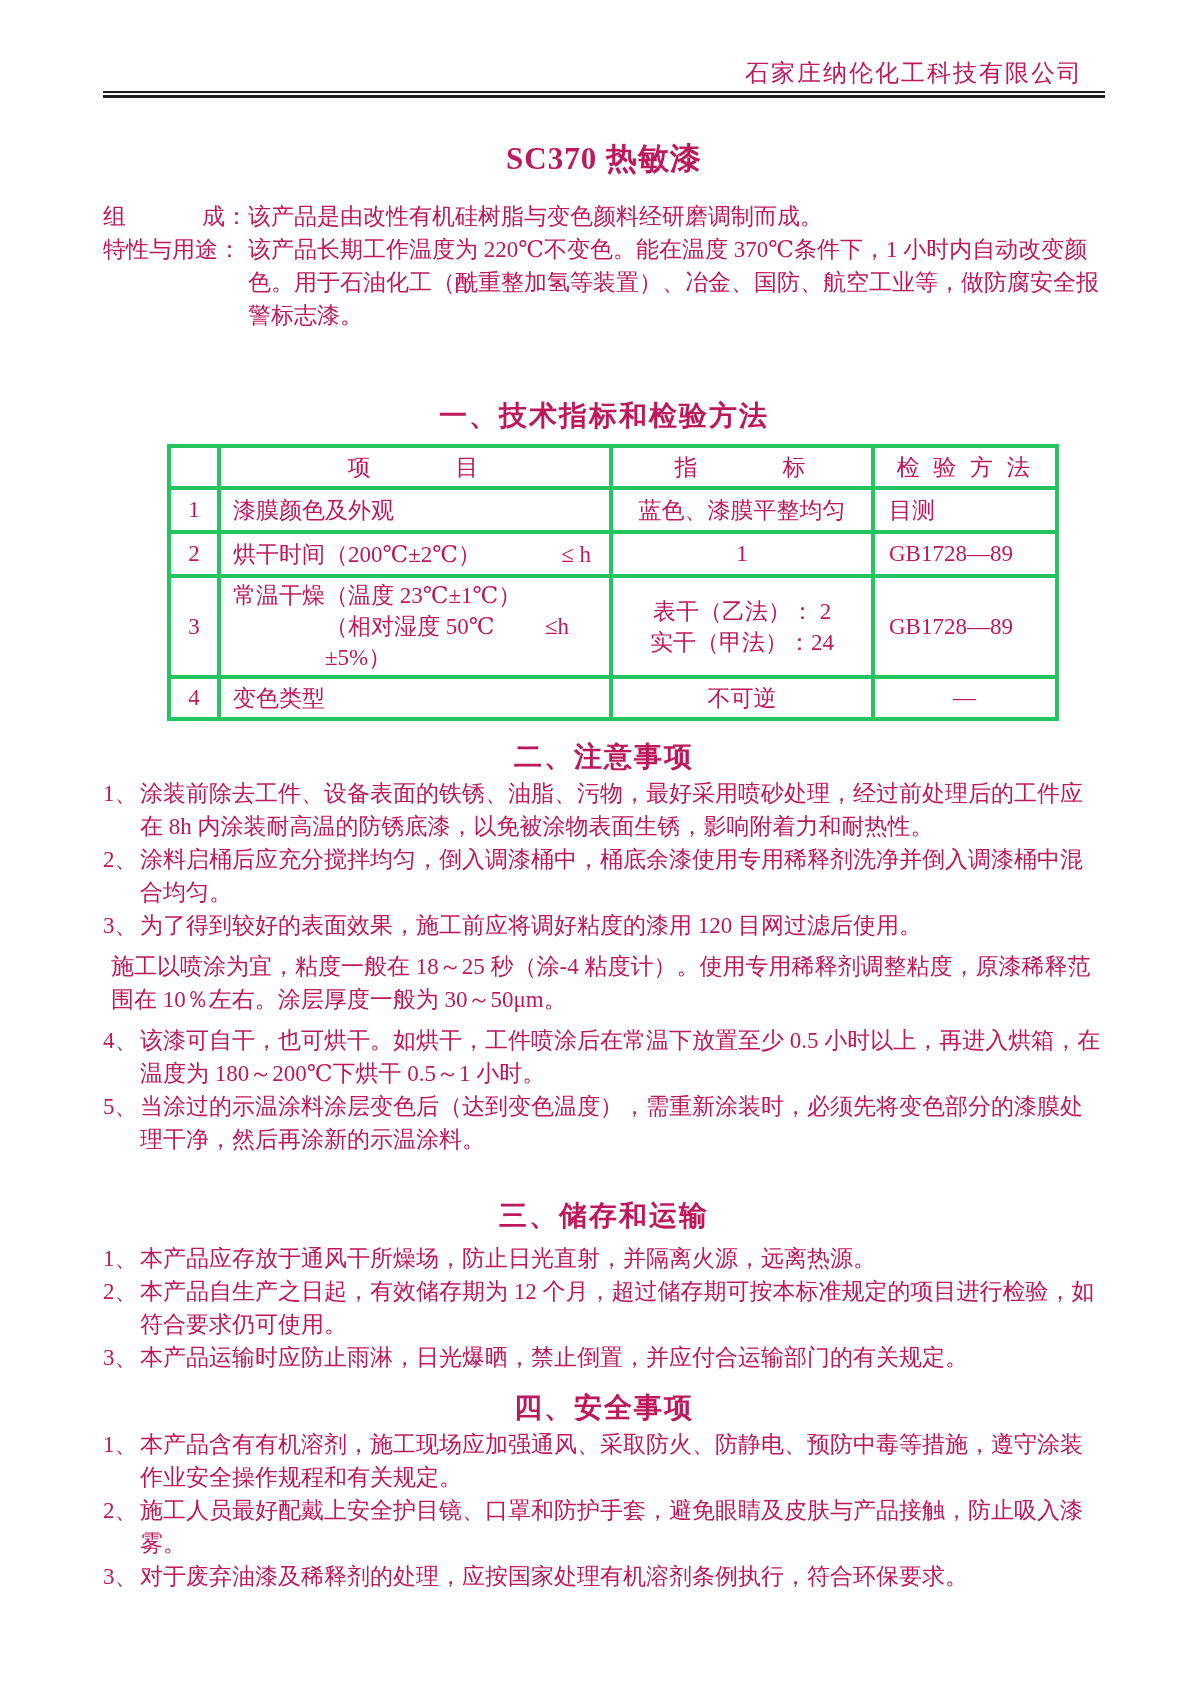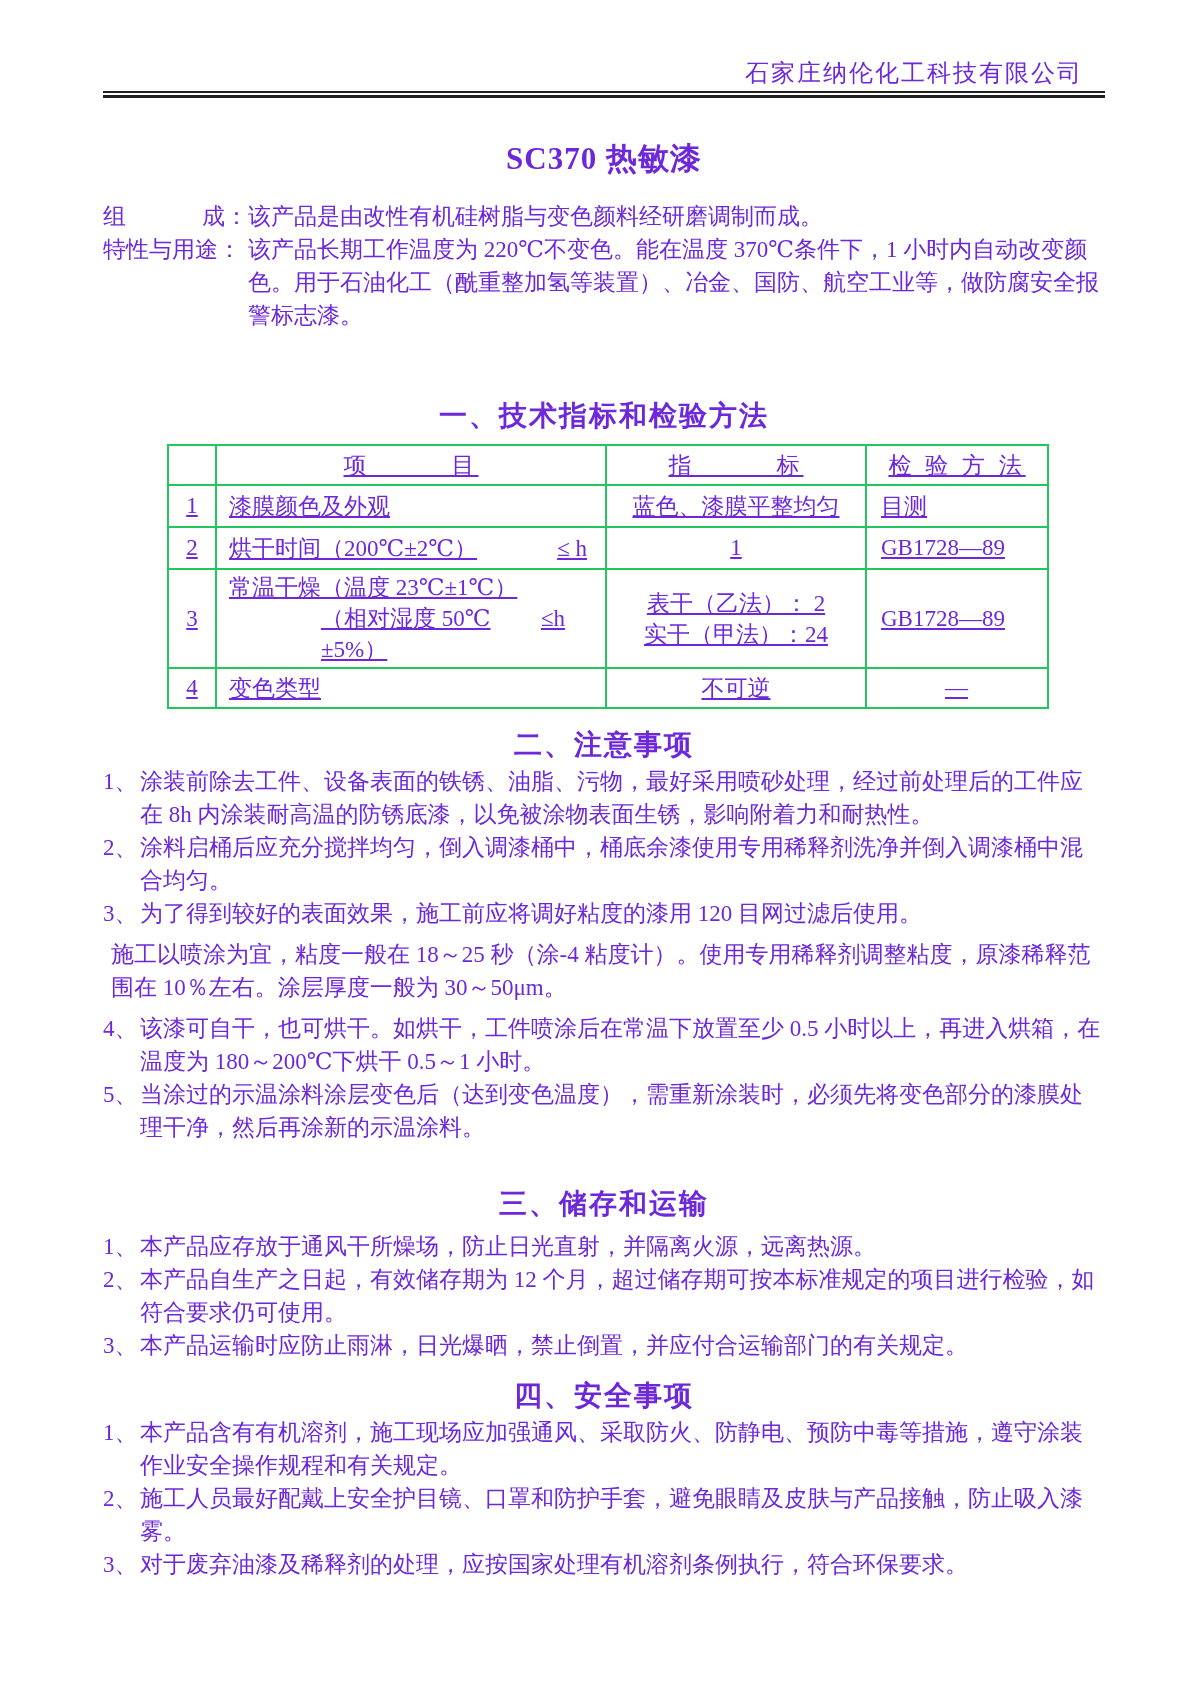--- a/index.html
+++ b/index.html
@@ -1,21 +1,21 @@
 <!DOCTYPE html>
 <html><head>
 <meta charset="utf-8">
 <style>
   html, body { margin: 0; padding: 0; background: #e8e8e8; }
   .page {
     width: 1200px;
     height: 1697px;
     margin: 0 auto;
     background: #ffffff;
-    color: #6d28d9;
+    color: #be185d;
     font-family: "Liberation Serif", "DejaVu Serif", serif;
     box-sizing: border-box;
     padding: 58px 95px 0 103px;
     overflow: hidden;
   }
   
   .company { text-align: right; font-size: 24px; line-height: 30px; padding-right: 22px; letter-spacing: 2px; }
   .rule-thin  { height: 2px; background: #1f1f1f; margin-top: 3px; }
   .rule-thick { height: 3px; background: #1f1f1f; margin-top: 2px; }
   
@@ -33,21 +33,21 @@
   .h-storage { margin-top: 40px; }
   .h-safety  { margin-top: 14px; text-align: center; }
   
   table.spec-table {
     border-collapse: collapse;
     table-layout: fixed;
     width: 864px;
     margin: 8px 0 0 64px;
     font-size: 23px;
   }
-  .spec-table td { border: 2px solid #22c55e; vertical-align: middle; text-decoration: underline; }
+  .spec-table td { border: 4px solid #22c55e; vertical-align: middle; }
   .col-no { width: 44px; }
   .col-item { width: 386px; }
   .col-spec { width: 256px; }
   .col-method { width: 178px; }
   .c-no { text-align: center; }
   .c-item { padding: 2px 18px 2px 12px; }
   .c-spec { text-align: center; padding: 2px 4px; }
   .c-method { padding-left: 14px; }
   .c-method.center { text-align: center; padding-left: 0; }
   .cell-flex { display: flex; justify-content: space-between; align-items: baseline; }

